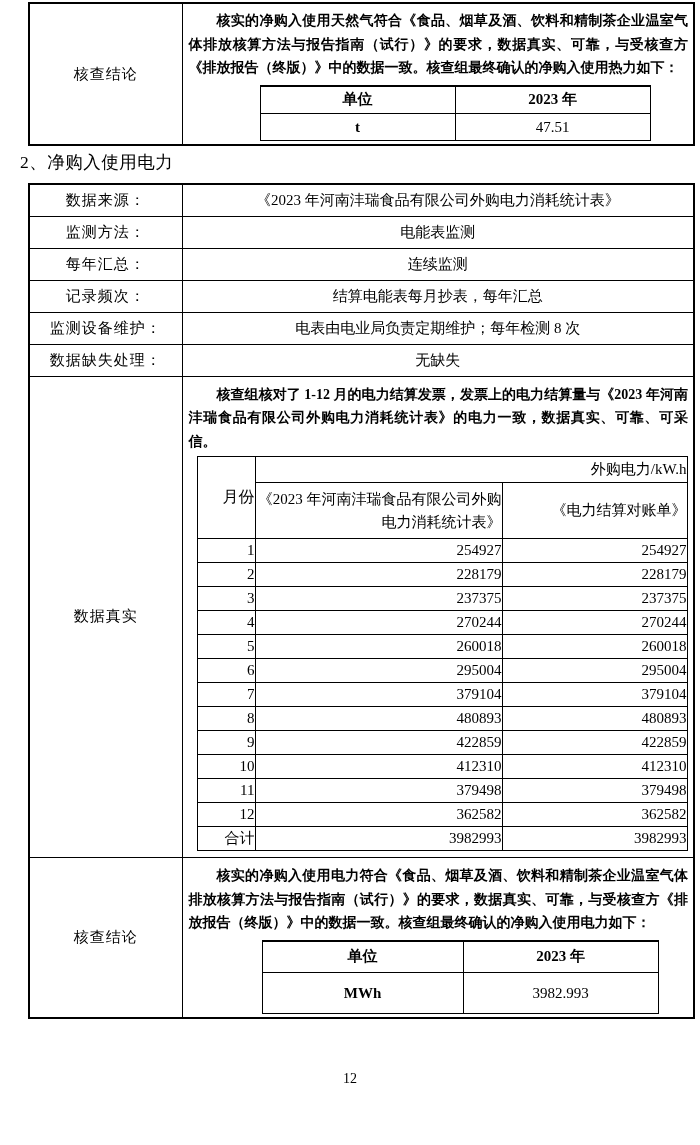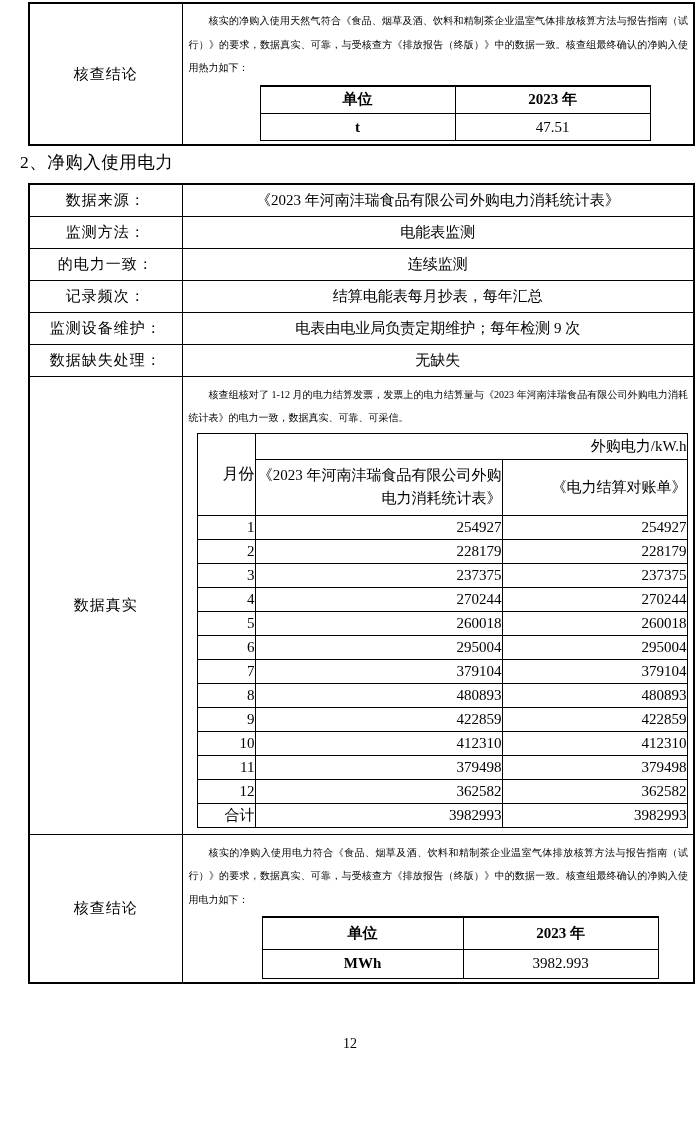--- a/index.html
+++ b/index.html
@@ -16,36 +16,36 @@
   .outer > tbody > tr > td { border: 1px solid #000; vertical-align: middle; padding: 0; }
   .label-cell {
     width: 153px; text-align: center; font-size: 15px; letter-spacing: 1px; margin-left: 24px;
   }
   .content-cell { width: 512px; }
 
   .t1 { margin-top: 2px; }
 
   .para {
     margin: 0; padding: 5px 5px 0 6px;
-    font-size: 10px; line-height: 23.5px;
-    text-align: justify; text-indent: 2em;
+    font-size: 14px; line-height: 23.5px;
+    text-align: justify; text-indent: 2em; font-weight: bold;
   }
 
   
   .nested { border: 1px solid #000; border-top: 2px solid #000; }
   .nested th, .nested td { border: 1px solid #000; text-align: center; padding: 0; }
   .unit-table { width: 390px; margin: 5px 0 3px 77px; }
   .unit-table th { font-size: 15px; font-weight: bold; height: 28px; }
   .unit-table td { font-size: 15px; height: 27px; }
   .unit-table col { width: 195px; }
   .unit-table .unit-val { font-weight: bold; }
 
   .unit-table2 { width: 396px; margin: 5px 0 3px 79px; }
   .unit-table2 th { font-size: 15px; font-weight: bold; height: 32px; }
-  .unit-table2 td { font-size: 15px; height: 29px; }
+  .unit-table2 td { font-size: 15px; height: 41px; }
   .unit-table2 .unit-val { font-weight: bold; }
 
   
   .heading { margin: 4px 0 9px 20px; font-size: 17.5px; letter-spacing: 0.5px; }
 
   
   .info-label { height: 32px; font-family: Liberation Mono, monospace; }
   .info-value { text-align: center; font-size: 15px; }
 
   
@@ -100,30 +100,30 @@
     <tbody>
       <tr>
         <td class="label-cell info-label">数据来源：</td>
         <td class="content-cell info-value">《2023 年河南沣瑞食品有限公司外购电力消耗统计表》</td>
       </tr>
       <tr>
         <td class="label-cell info-label">监测方法：</td>
         <td class="content-cell info-value">电能表监测</td>
       </tr>
       <tr>
-        <td class="label-cell info-label">的电力一致：</td>
+        <td class="label-cell info-label">每年汇总：</td>
         <td class="content-cell info-value">连续监测</td>
       </tr>
       <tr>
         <td class="label-cell info-label">记录频次：</td>
         <td class="content-cell info-value">结算电能表每月抄表，每年汇总</td>
       </tr>
       <tr>
         <td class="label-cell info-label">监测设备维护：</td>
-        <td class="content-cell info-value">电表由电业局负责定期维护；每年检测 9 次</td>
+        <td class="content-cell info-value">电表由电业局负责定期维护；每年检测 8 次</td>
       </tr>
       <tr>
         <td class="label-cell info-label">数据缺失处理：</td>
         <td class="content-cell info-value">无缺失</td>
       </tr>
 
       <tr>
         <td class="label-cell">数据真实</td>
         <td class="content-cell">
           <p class="para" style="padding-top:6px">核查组核对了 1-12 月的电力结算发票，发票上的电力结算量与《2023 年河南沣瑞食品有限公司外购电力消耗统计表》的电力一致，数据真实、可靠、可采信。</p>

